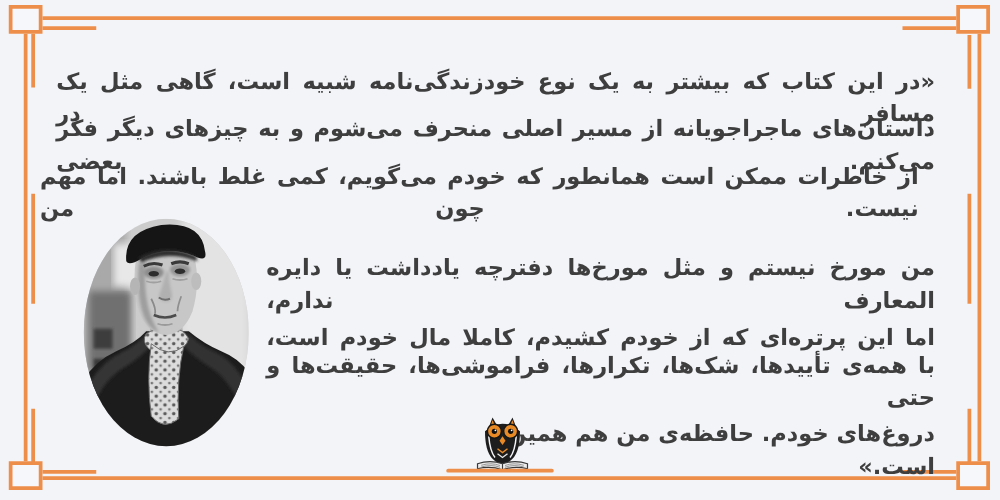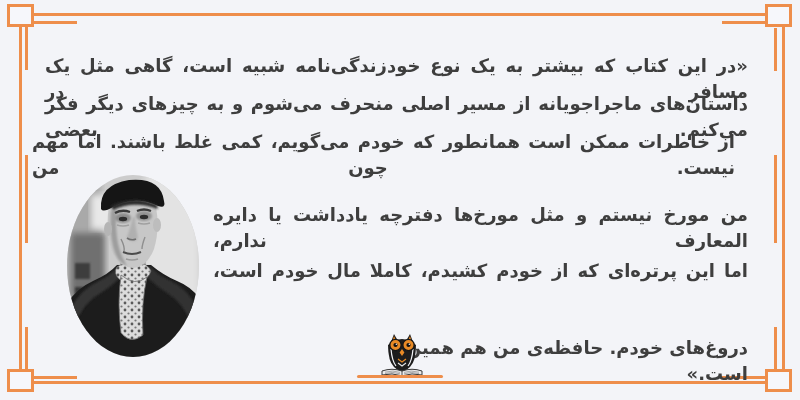--- a/index.html
+++ b/index.html
@@ -49,20 +49,21 @@
   <div class="dash dash-h" style="left:722px;top:376px;"></div>
   <div class="dash dash-v" style="left:774px;top:327px;"></div>
   <div class="dash dash-v" style="left:25px;top:155px;height:88px;"></div>
   <div class="dash dash-v" style="left:774px;top:155px;height:88px;"></div>
 
   <div class="qline just" style="left:45px;top:91px;width:703px;">داستان‌های ماجراجویانه از مسیر اصلی منحرف می‌شوم و به چیزهای دیگر فکر می‌کنم. بعضی</div>
   <div class="qline just" style="left:45px;top:53px;width:703px;">«در این کتاب که بیشتر به یک نوع خودزندگی‌نامه شبیه است، گاهی مثل یک مسافر در</div>
   <div class="qline just" style="left:32px;top:129px;width:703px;">از خاطرات ممکن است همانطور که خودم می‌گویم، کمی غلط باشند. اما مهم نیست. چون من</div>
   <div class="qline just" style="left:213px;top:202px;width:535px;">من مورخ نیستم و مثل مورخ‌ها دفترچه یادداشت یا دایره المعارف ندارم،</div>
   <div class="qline just" style="left:213px;top:258px;width:535px;">اما این پرتره‌ای که از خودم کشیدم، کاملا مال خودم است،</div>
+  <div class="qline just" style="left:213px;top:280px;width:535px;">با همه‌ی تأییدها، شک‌ها، تکرارها، فراموشی‌ها، حقیقت‌ها و حتی</div>
   <div class="qline nat" style="left:380px;top:317px;width:368px;margin-top:18px;">دروغ‌های خودم. حافظه‌ی من هم همین است.»</div>
 
   <div class="portrait-wrap">
     <svg width="132" height="182" viewBox="0 0 132 182" xmlns="http://www.w3.org/2000/svg">
       <defs>
         <clipPath id="oval">
             <ellipse cx="66" cy="91" rx="66" ry="91"></ellipse>
           </clipPath>
         <filter id="blur3">
             <feGaussianBlur stdDeviation="3"></feGaussianBlur>

